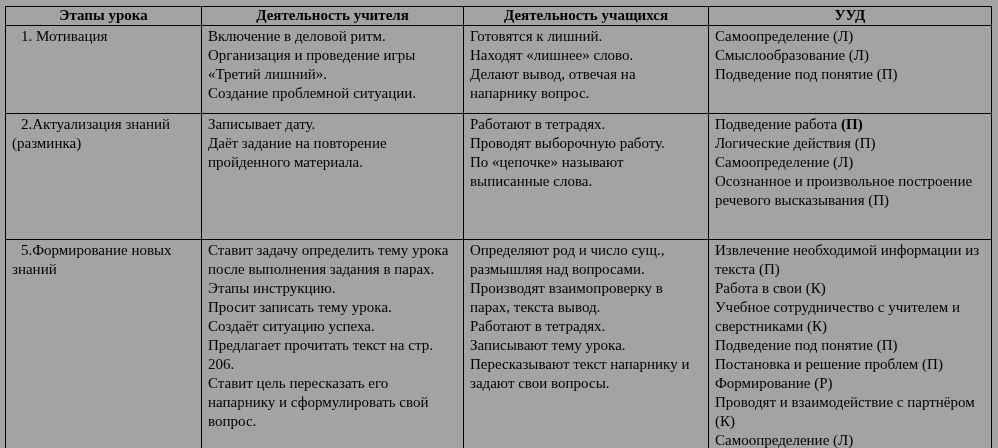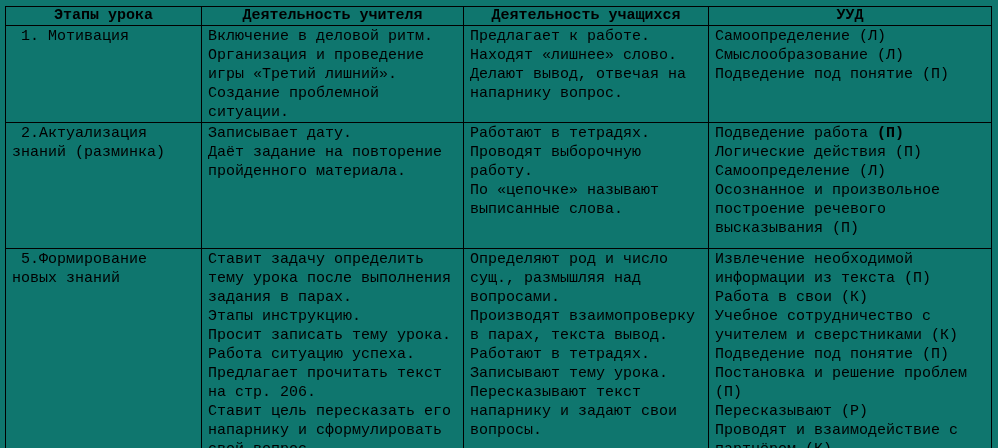--- a/index.html
+++ b/index.html
@@ -4,23 +4,23 @@
 <style>
   html, body {
     margin: 0;
     padding: 0;
     background: #ffffff;
   }
   .page {
     position: relative;
     width: 998px;
     height: 448px;
-    background: #0f766e;
+    background: #a3a3a3;
     overflow: hidden;
-    font-family: Liberation Mono, monospace;
+    font-family: Liberation Serif, serif;
     color: #000000;
   }
   table.lesson-table {
     position: absolute;
     top: 6px;
     left: 5px;
     width: 986px;
     border-collapse: collapse;
     table-layout: fixed;
   }
@@ -79,21 +79,21 @@
         <tr>
           <td class="cell-stage">
             <div class="line">1. Мотивация</div>
           </td>
           <td class="cell-teacher">
             <div class="line">Включение в деловой ритм.</div>
             <div class="line">Организация и проведение игры «Третий лишний».</div>
             <div class="line">Создание проблемной ситуации.</div>
           </td>
           <td class="cell-students">
-            <div class="line">Предлагает к работе.</div>
+            <div class="line">Готовятся к лишний.</div>
             <div class="line">Находят «лишнее» слово.</div>
             <div class="line">Делают вывод, отвечая на напарнику вопрос.</div>
           </td>
           <td class="cell-uud">
             <div class="line">Самоопределение (Л)</div>
             <div class="line">Смыслообразование (Л)</div>
             <div class="line">Подведение под понятие (П)</div>
           </td>
         </tr>
         <tr>
@@ -117,37 +117,37 @@
           </td>
         </tr>
         <tr>
           <td class="cell-stage">
             <div class="line">5.Формирование новых знаний</div>
           </td>
           <td class="cell-teacher">
             <div class="line">Ставит задачу определить тему урока после выполнения задания в парах.</div>
             <div class="line">Этапы инструкцию.</div>
             <div class="line">Просит записать тему урока.</div>
-            <div class="line">Работа ситуацию успеха.</div>
+            <div class="line">Создаёт ситуацию успеха.</div>
             <div class="line">Предлагает прочитать текст на стр. 206.</div>
             <div class="line">Ставит цель пересказать его напарнику и сформулировать свой вопрос.</div>
           </td>
           <td class="cell-students">
             <div class="line">Определяют род и число сущ., размышляя над вопросами.</div>
             <div class="line">Производят взаимопроверку в парах, текста вывод.</div>
             <div class="line">Работают в тетрадях.</div>
             <div class="line">Записывают тему урока.</div>
             <div class="line">Пересказывают текст напарнику и задают свои вопросы.</div>
           </td>
           <td class="cell-uud">
             <div class="line">Извлечение необходимой информации из текста (П)</div>
             <div class="line">Работа в свои (К)</div>
             <div class="line">Учебное сотрудничество с учителем и сверстниками (К)</div>
             <div class="line">Подведение под понятие (П)</div>
             <div class="line">Постановка и решение проблем (П)</div>
-            <div class="line">Пересказывают (Р)</div>
+            <div class="line">Формирование (Р)</div>
             <div class="line">Проводят и взаимодействие с партнёром (К)</div>
             <div class="line">Самоопределение (Л)</div>
           </td>
         </tr>
       </tbody>
   </table>
 </div>
 
 </body></html>

